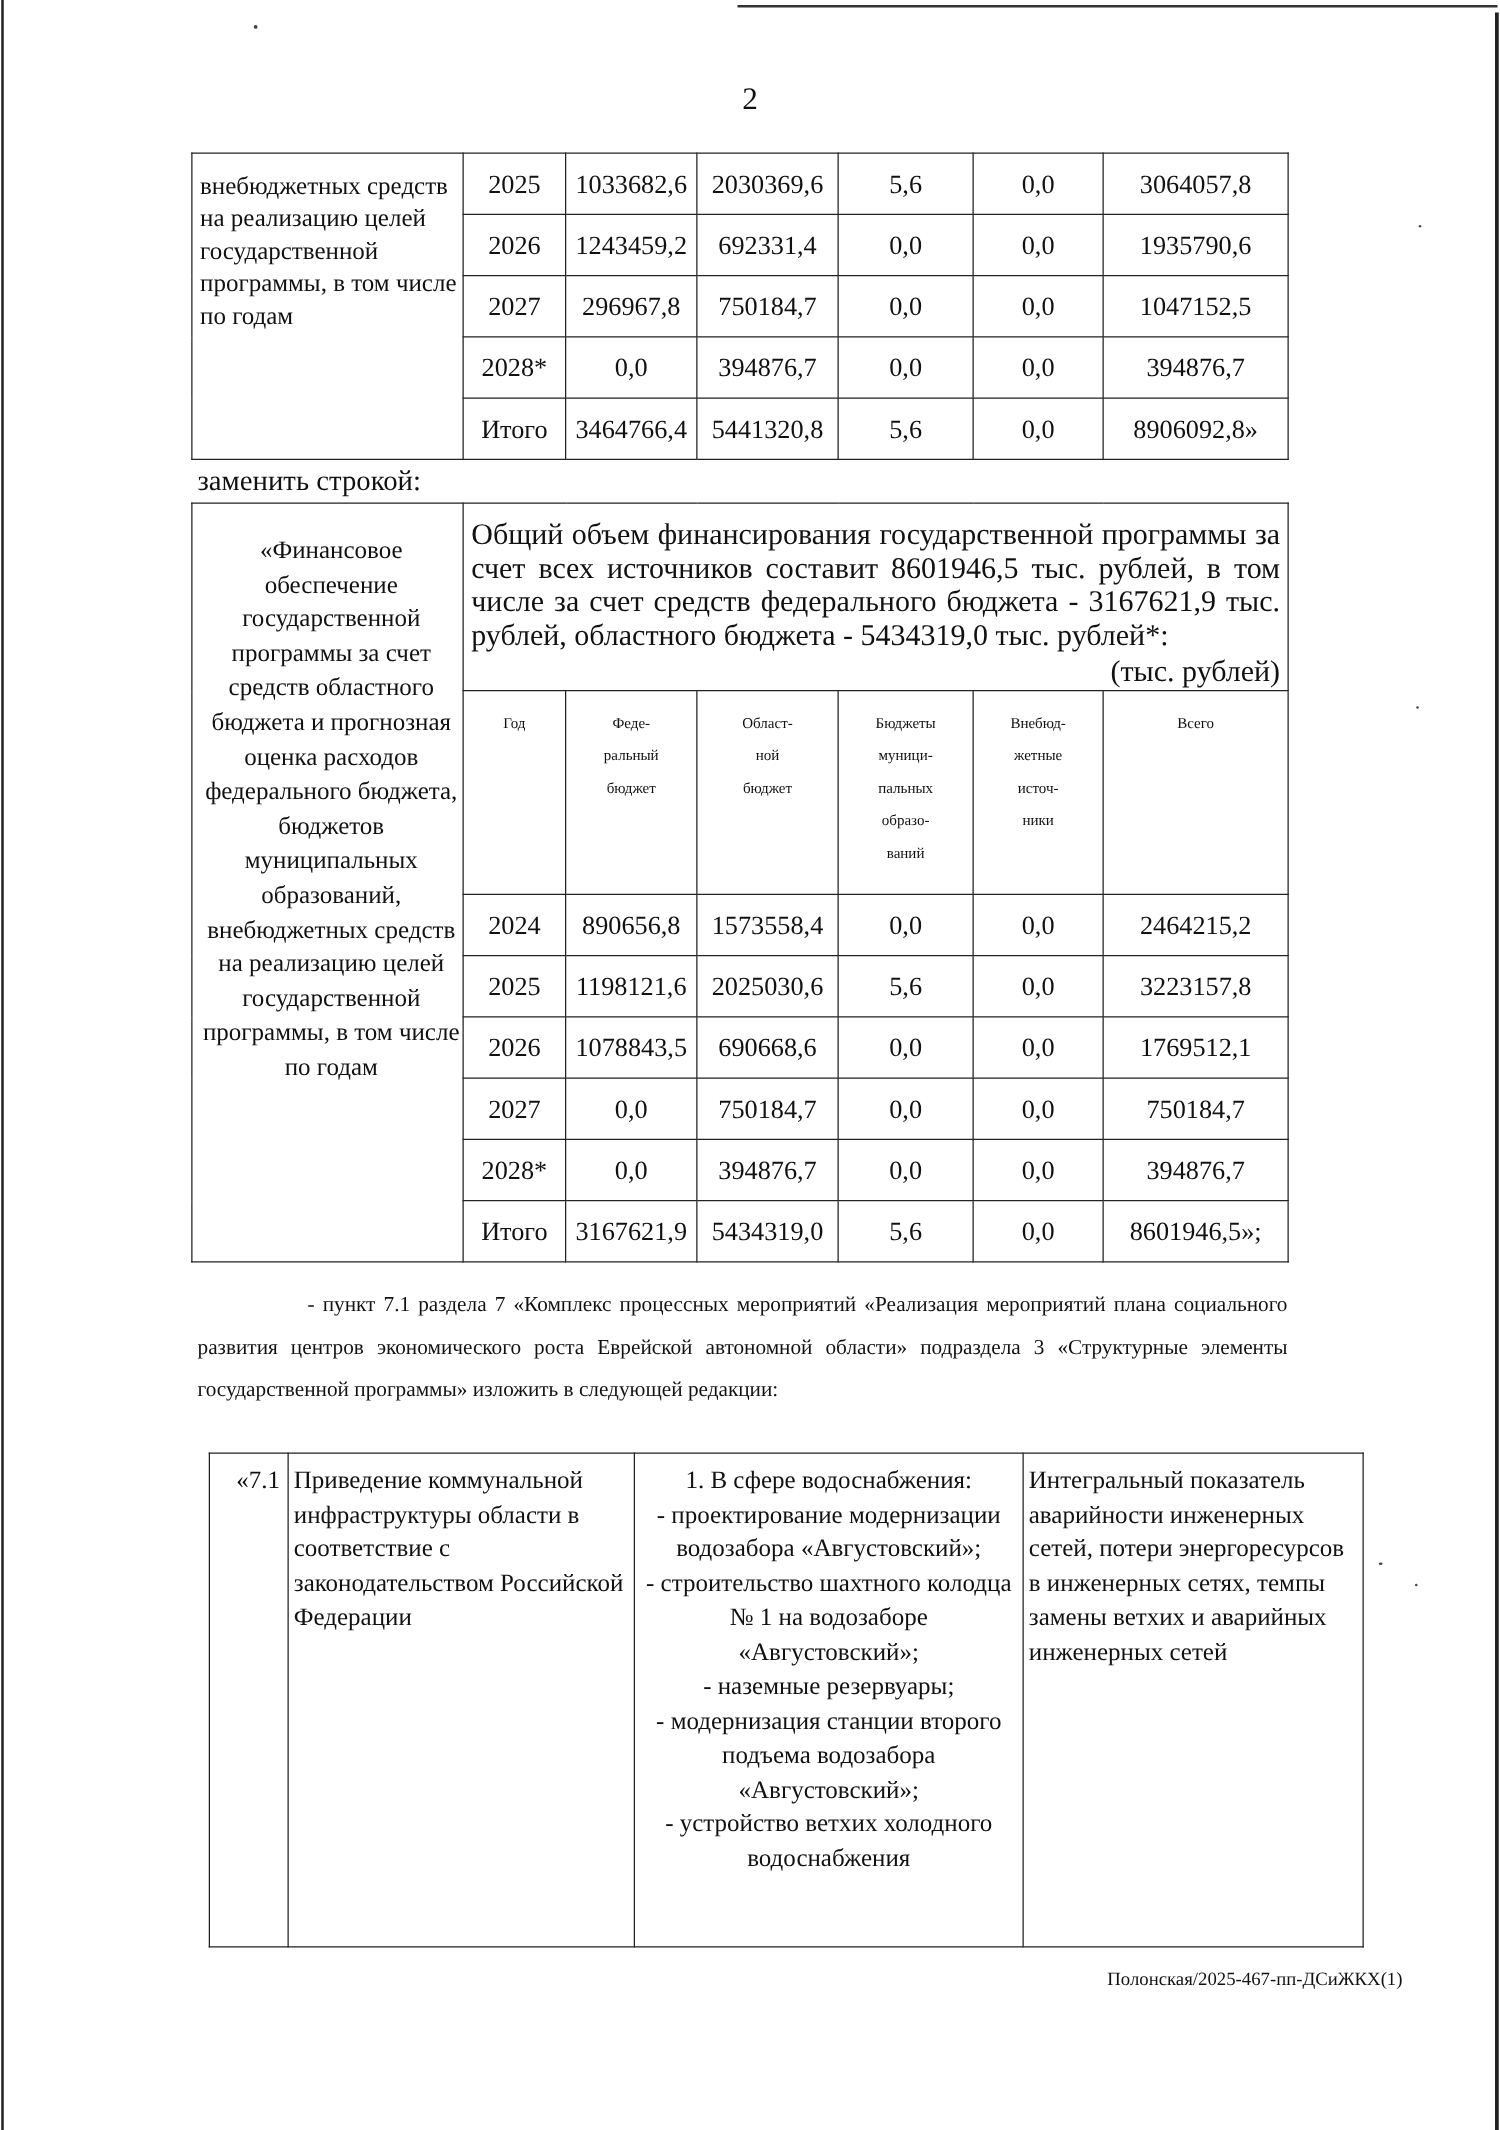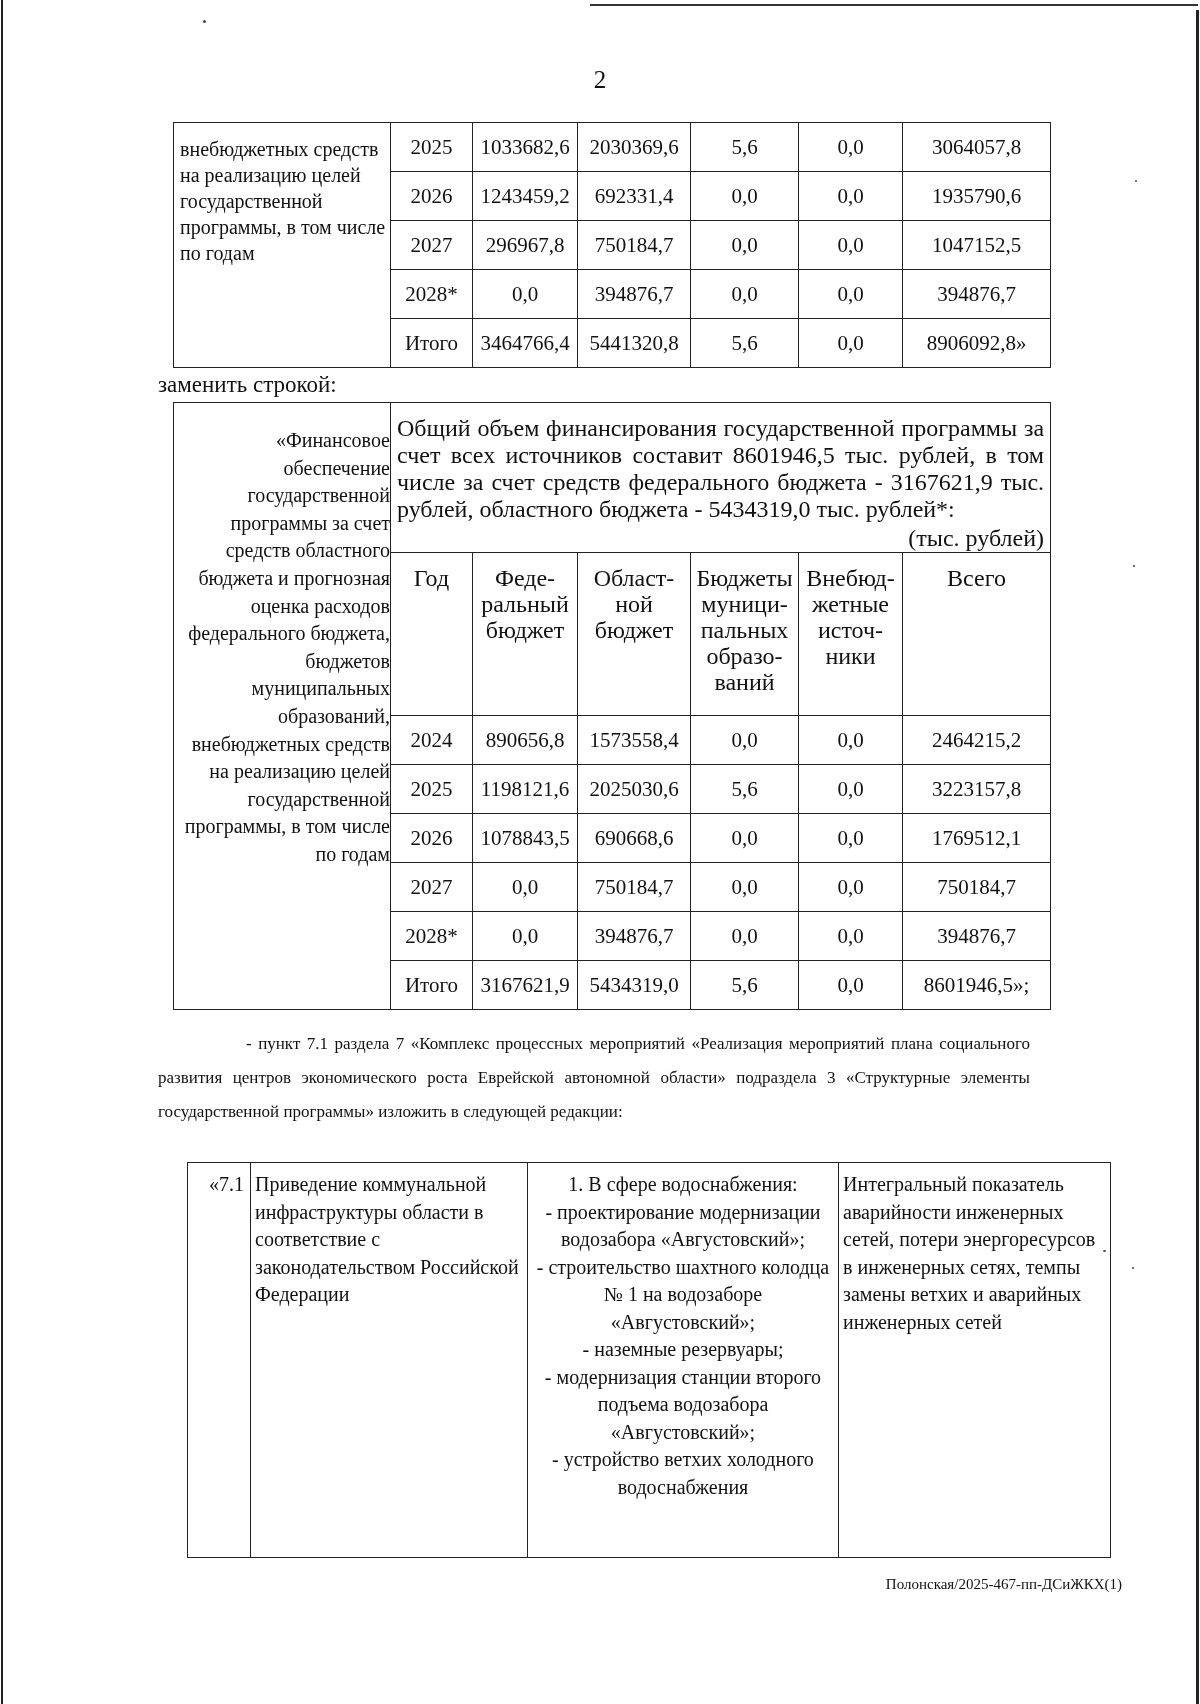--- a/index.html
+++ b/index.html
@@ -11,49 +11,49 @@
   .scan-edge-left { position: absolute; left: 1px; top: 0; width: 2px; height: 1704px; background: #222; }
   .scan-edge-right { position: absolute; right: 1px; top: 10px; width: 3px; height: 1694px; background: #222; }
   .scan-edge-top { position: absolute; left: 590px; top: 4px; width: 608px; height: 2px; background: #333; }
   .speck { position: absolute; width: 3px; height: 3px; background: #444; border-radius: 50%; }
 
   .page-number {
     position: absolute; top: 66px; left: 0; width: 1200px; text-align: center;
     font-size: 25px;
   }
 
-  table.grid { border-collapse: collapse; position: absolute; table-layout: fixed; margin-left: 20px; }
+  table.grid { border-collapse: collapse; position: absolute; table-layout: fixed; }
   table.grid td { border: 1.5px solid #222; padding: 0; vertical-align: middle; }
 
   
   #t1 { left: 153px; top: 122px; width: 877px; }
   #t1 td { height: 48px; font-size: 21px; text-align: center; }
   #t1 td.desc {
     vertical-align: top; text-align: left; font-size: 20px; line-height: 26px;
     padding: 13px 0 0 6px; border-bottom: 1.5px solid #222;
   }
 
   .replace-label {
     position: absolute; left: 158px; top: 372px; font-size: 23px;
   }
 
   
   #t2 { left: 153px; top: 402px; width: 877px; }
   #t2 td.desc {
-    vertical-align: top; text-align: right; font-size: 20px; line-height: 27.6px;
+    vertical-align: top; text-align: center; font-size: 20px; line-height: 27.6px;
     padding: 24px 0 14px 6px;
   }
   #t2 td.summary {
     vertical-align: top; font-size: 24px; line-height: 27px; padding: 12px 6px 0 6px;
     height: 128px; border-bottom: 1.5px solid #222;
   }
   .summary-text { text-align: justify; text-align-last: left; }
   .unit-note { text-align: right; margin-top: 2px; }
   #t2 td.hdr {
-    vertical-align: top; text-align: center; font-size: 24px; line-height: 26px;
+    vertical-align: top; text-align: center; font-size: 12px; line-height: 26px;
     padding-top: 12px; height: 150px;
   }
   #t2 td.num { height: 48px; font-size: 21px; text-align: center; }
 
   .body-paragraph {
     position: absolute; left: 158px; top: 1027px; width: 872px;
     font-size: 17px; line-height: 34px; text-align: justify; text-align-last: left;
   }
   .body-paragraph .indent { display: inline-block; width: 88px; }
 

